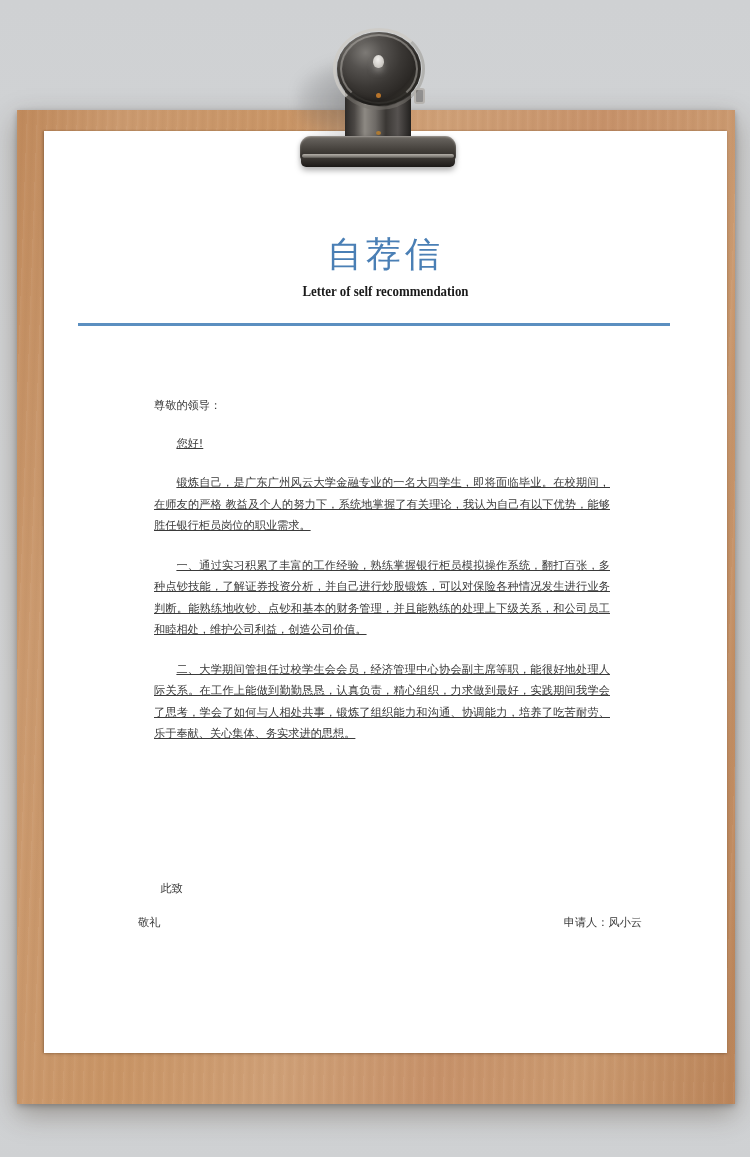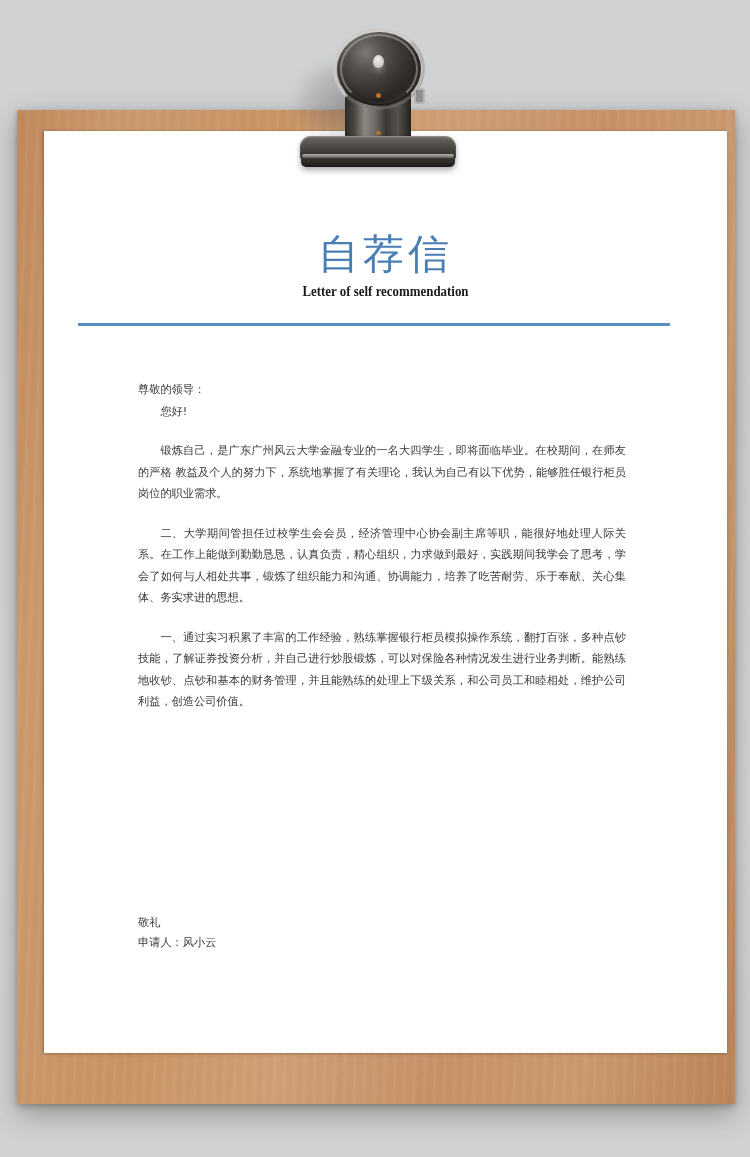--- a/index.html
+++ b/index.html
@@ -230,21 +230,21 @@
     width: 683px;
     height: 922px;
   }
 
   .title-cn {
     position: absolute;
     top: 100px;
     left: 0;
     width: 683px;
     text-align: center;
-    font-size: 41px;
+    font-size: 35px;
     line-height: 46px;
     letter-spacing: 4px;
     color: #4a7fb5;
     font-weight: 400;
     font-family: "DejaVu Sans", "Liberation Sans", sans-serif;
   }
 
   .title-en {
     position: absolute;
     top: 150px;
@@ -275,22 +275,22 @@
     left: 94px;
     width: 488px;
     color: #3a3a3a;
     font-size: 11.2px;
     line-height: 21.5px;
     text-align: justify;
     text-justify: inter-character;
     font-family: "DejaVu Sans", "Liberation Sans", sans-serif;
   }
 
-  .body-text p { margin: 0; }
-  .p-indent { text-indent: 2em; }
+  .body-text p { margin: 16px; }
+  .p-indent { text-indent: 2em; text-decoration: underline; }
   .p-gap { margin-top: 18px !important; }
 
   .closing-cizhi {
     position: absolute;
     top: 748px;
     left: 94px;
     width: 488px;
     font-size: 11.2px;
     line-height: 20px;
     color: #3a3a3a;
@@ -298,26 +298,25 @@
     font-family: "DejaVu Sans", "Liberation Sans", sans-serif;
   }
 
   .closing-row {
     position: absolute;
     top: 782px;
     left: 94px;
     width: 504px;
     display: flex;
     justify-content: space-between;
-    align-items: flex-start;
+    align-items: flex-end;
     font-size: 11.2px;
     line-height: 20px;
     color: #3a3a3a;
     font-family: "DejaVu Sans", "Liberation Sans", sans-serif;
-    flex-direction: column;
   }
   .signature { padding-right: 0px; }
 </style>
 </head>
 <body>
 
 <div class="backdrop"></div>
 
 <div class="board"></div>
 
@@ -341,23 +340,24 @@
 <div class="doc">
 
   <div class="title-cn">自荐信</div>
   <div class="title-en">Letter of self recommendation</div>
   <div class="rule"></div>
 
   <div class="body-text">
     <p>尊敬的领导：</p>
     <p class="p-indent">您好!</p>
     <p class="p-indent p-gap">锻炼自己，是广东广州风云大学金融专业的一名大四学生，即将面临毕业。在校期间，在师友的严格 教益及个人的努力下，系统地掌握了有关理论，我认为自己有以下优势，能够胜任银行柜员岗位的职业需求。</p>
+    <p class="p-indent p-gap">一、通过实习积累了丰富的工作经验，熟练掌握银行柜员模拟操作系统，翻打百张，多种点钞技能，了解证券投资分析，并自己进行炒股锻炼，可以对保险各种情况发生进行业务判断。能熟练地收钞、点钞和基本的财务管理，并且能熟练的处理上下级关系，和公司员工和睦相处，维护公司利益，创造公司价值。</p>
     <p class="p-indent p-gap">二、大学期间管担任过校学生会会员，经济管理中心协会副主席等职，能很好地处理人际关系。在工作上能做到勤勤恳恳，认真负责，精心组织，力求做到最好，实践期间我学会了思考，学会了如何与人相处共事，锻炼了组织能力和沟通、协调能力，培养了吃苦耐劳、乐于奉献、关心集体、务实求进的思想。</p>
-    <p class="p-indent p-gap">一、通过实习积累了丰富的工作经验，熟练掌握银行柜员模拟操作系统，翻打百张，多种点钞技能，了解证券投资分析，并自己进行炒股锻炼，可以对保险各种情况发生进行业务判断。能熟练地收钞、点钞和基本的财务管理，并且能熟练的处理上下级关系，和公司员工和睦相处，维护公司利益，创造公司价值。</p>
   </div>
 
+  <div class="closing-cizhi">此致</div>
 
   <div class="closing-row">
     <span>敬礼</span>
     <span class="signature">申请人：风小云</span>
   </div>
 
 </div>
 
 </body></html>

